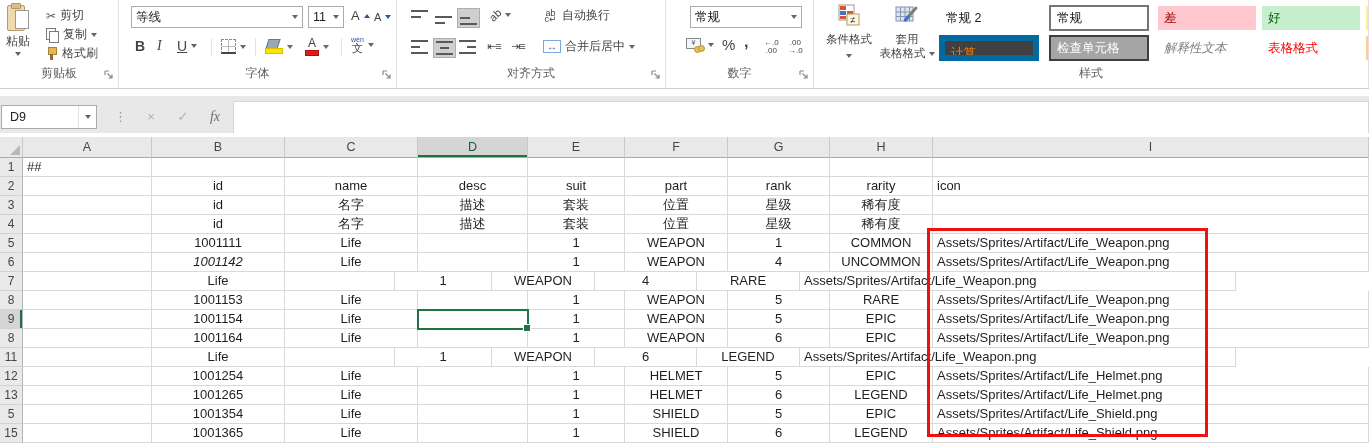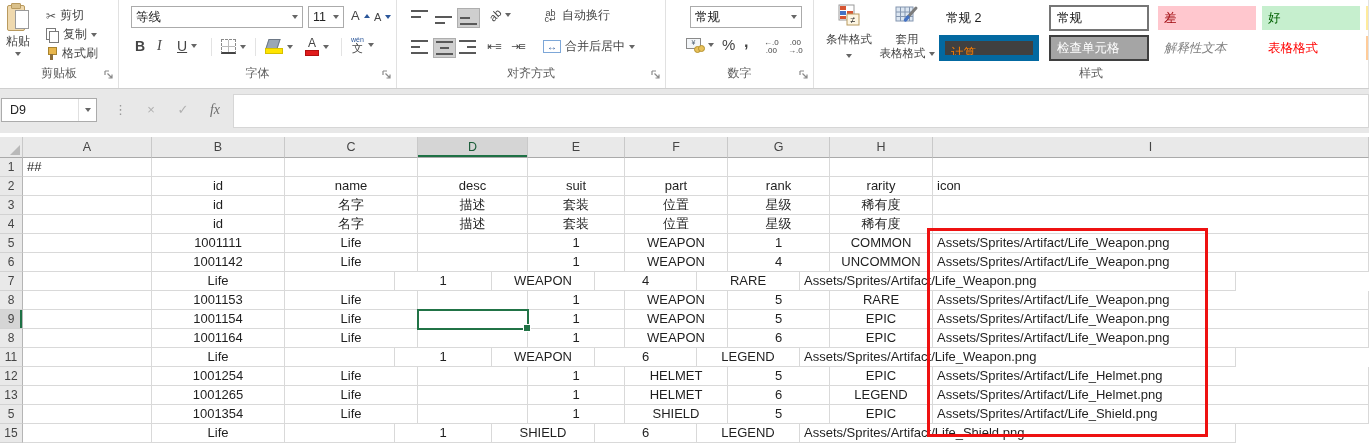--- a/index.html
+++ b/index.html
@@ -88,21 +88,21 @@
   .g-normal{color:#1a1a1a;border:2px solid #767676;line-height:22px;}
   .g-bad{background:#ffc7ce;color:#9c0006;}
   .g-good{background:#c6efce;color:#006100;}
   .g-neutral{background:#ffeb9c;color:#9c6500;}
   .g-calc{background:#404040;color:#fa7d00;border:6px solid #0369a1;}
   .g-check{background:#a5a5a5;color:#fff;border:2px solid #3f3f3f;line-height:22px;}
   .g-explain{color:#7f7f7f;font-style:italic;}
   .g-warning{color:#ff0000;}
   .g-input{background:#ffcc99;color:#3f3f76;}
   
-  .fbar{position:absolute;top:89px;left:0;right:0;height:44px;background:#e8e8e8;border-bottom:1px solid #3b82f6;}
+  .fbar{position:absolute;top:96px;left:0;right:0;height:44px;background:#e8e8e8;border-bottom:1px solid #3b82f6;}
   .namebox{position:absolute;left:1px;top:9px;width:96px;height:24px;background:#fff;border:1px solid #ababab;
            display:flex;align-items:center;box-sizing:border-box;}
   .namebox .nv{flex:1;font-size:12.5px;padding-left:8px;color:#222;}
   .namebox .ddzone{width:17px;height:100%;border-left:1px solid #e0e0e0;display:flex;align-items:center;justify-content:center;cursor:pointer;}
   .fdots{position:absolute;left:114px;top:9px;font-size:13px;color:#9a9a9a;line-height:24px;}
   .fbtn{position:absolute;top:9px;width:26px;height:24px;text-align:center;line-height:24px;color:#b0b0b0;font-size:13px;cursor:pointer;}
   .fx{color:#6d6d6d;font-style:italic;font-family:"Liberation Serif",serif;font-size:14px;}
   .finput{position:absolute;left:233px;top:5px;right:0;bottom:5px;background:#fff;border:1px solid #d6d6d6;font-size:12.5px;padding:2px 6px;color:#222;}
   
   .sheet{position:absolute;top:133px;left:0;right:0;bottom:0;background:#fff;}
@@ -438,21 +438,21 @@
           <div class="cell al-center" style="width: 110px;"></div>
           <div class="cell al-center" style="width: 97px;">1</div>
           <div class="cell al-center" style="width: 103px;">WEAPON</div>
           <div class="cell al-center" style="width: 102px;">1</div>
           <div class="cell al-center" style="width: 103px;">COMMON</div>
           <div class="cell al-left" style="width: 436px;">Assets/Sprites/Artifact/Life_Weapon.png</div>
         </div>
         <div class="row">
           <div class="rh">6</div>
           <div class="cell al-left" style="width: 129px;"></div>
-          <div class="cell al-center" style="width: 133px;">1001142</div>
+          <div class="cell al-center" style="width: 133px; font-style: italic;">1001142</div>
           <div class="cell al-center" style="width: 133px;">Life</div>
           <div class="cell al-center" style="width: 110px;"></div>
           <div class="cell al-center" style="width: 97px;">1</div>
           <div class="cell al-center" style="width: 103px;">WEAPON</div>
           <div class="cell al-center" style="width: 102px;">4</div>
           <div class="cell al-center" style="width: 103px;">UNCOMMON</div>
           <div class="cell al-left" style="width: 436px;">Assets/Sprites/Artifact/Life_Weapon.png</div>
         </div>
         <div class="row">
           <div class="rh">7</div>
@@ -544,20 +544,21 @@
           <div class="cell al-center" style="width: 110px;"></div>
           <div class="cell al-center" style="width: 97px;">1</div>
           <div class="cell al-center" style="width: 103px;">SHIELD</div>
           <div class="cell al-center" style="width: 102px;">5</div>
           <div class="cell al-center" style="width: 103px;">EPIC</div>
           <div class="cell al-left" style="width: 436px;">Assets/Sprites/Artifact/Life_Shield.png</div>
         </div>
         <div class="row">
           <div class="rh">15</div>
           <div class="cell al-left" style="width: 129px;"></div>
+          <div class="cell al-center" style="width: 133px;">1001365</div>
           <div class="cell al-center" style="width: 133px;">Life</div>
           <div class="cell al-center" style="width: 110px;"></div>
           <div class="cell al-center" style="width: 97px;">1</div>
           <div class="cell al-center" style="width: 103px;">SHIELD</div>
           <div class="cell al-center" style="width: 102px;">6</div>
           <div class="cell al-center" style="width: 103px;">LEGEND</div>
           <div class="cell al-left" style="width: 436px;">Assets/Sprites/Artifact/Life_Shield.png</div>
         </div>
       </div>
     <div class="selbox">

